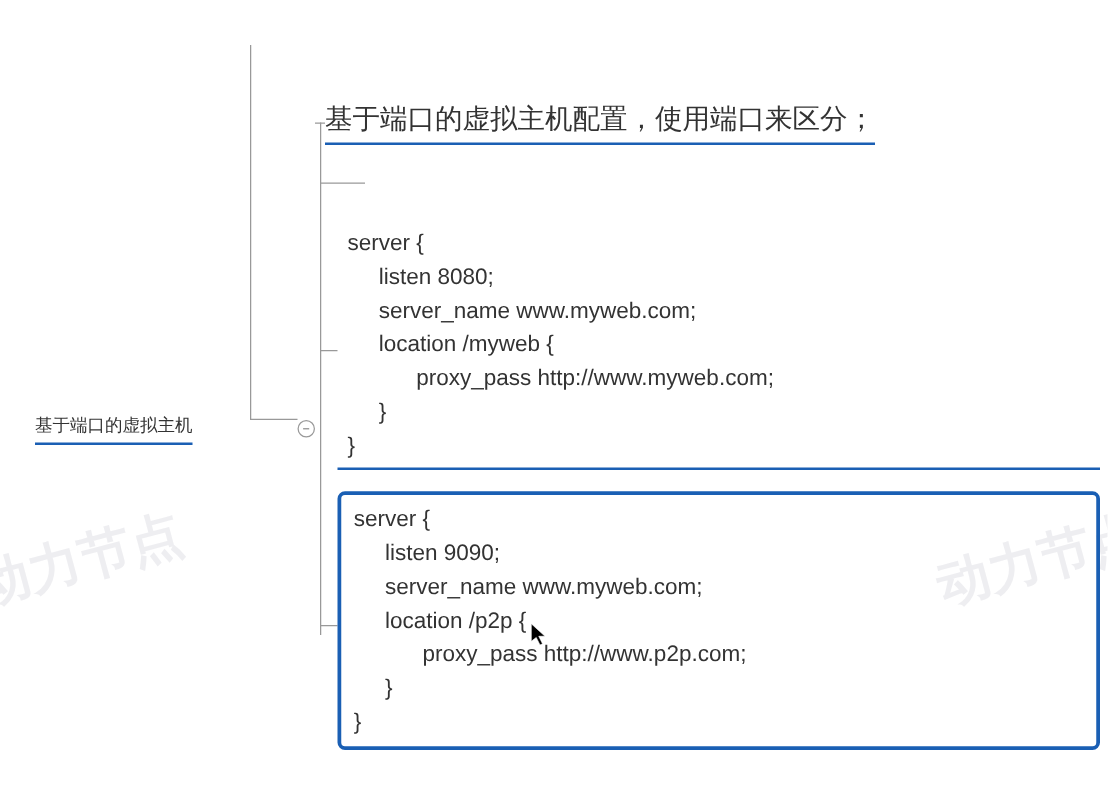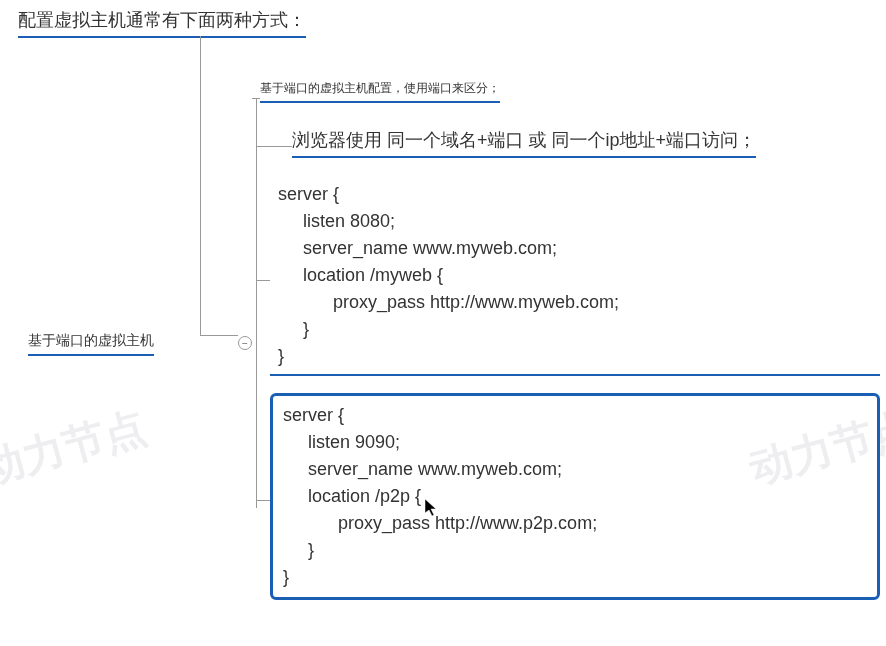--- a/index.html
+++ b/index.html
@@ -41,21 +41,21 @@
       left: 28px;
       font-size: 14px;
       color: #333;
       border-bottom: 2px solid #1a5fb4;
       padding-bottom: 4px;
     }
     .sub-node-1 {
       position: absolute;
       top: 80px;
       left: 260px;
-      font-size: 12px;
+      font-size: 22px;
       color: #333;
       border-bottom: 2px solid #1a5fb4;
       padding-bottom: 4px;
       white-space: nowrap;
     }
     .sub-node-2 {
       position: absolute;
       top: 128px;
       left: 292px;
       font-size: 18px;
@@ -161,38 +161,36 @@
     }
   </style>
 </head>
 <body>
 
 <div class="watermark wm1">动力节点</div>
 <div class="watermark wm2">动力节点</div>
 
 <div class="container">
 
-  <div class="root-node">配置虚拟主机通常有下面两种方式：</div>
 
   <div class="connector conn-v1"></div>
   <div class="connector conn-h-root"></div>
 
   <div class="mid-node">基于端口的虚拟主机</div>
 
   <div class="collapse-btn">−</div>
 
   <div class="connector conn-v2"></div>
   <div class="connector conn-h1"></div>
   <div class="connector conn-h2"></div>
   <div class="connector conn-h3"></div>
   <div class="connector conn-h4"></div>
 
   <div class="sub-node-1">基于端口的虚拟主机配置，使用端口来区分；</div>
 
-  <div class="sub-node-2">浏览器使用 同一个域名+端口 或 同一个ip地址+端口访问；</div>
 
   <div class="code-block-1">server {
      listen 8080;
      server_name www.myweb.com;
      location /myweb {
            proxy_pass http://www.myweb.com;
      }
 }</div>
 
   <div class="code-block-2">server {

